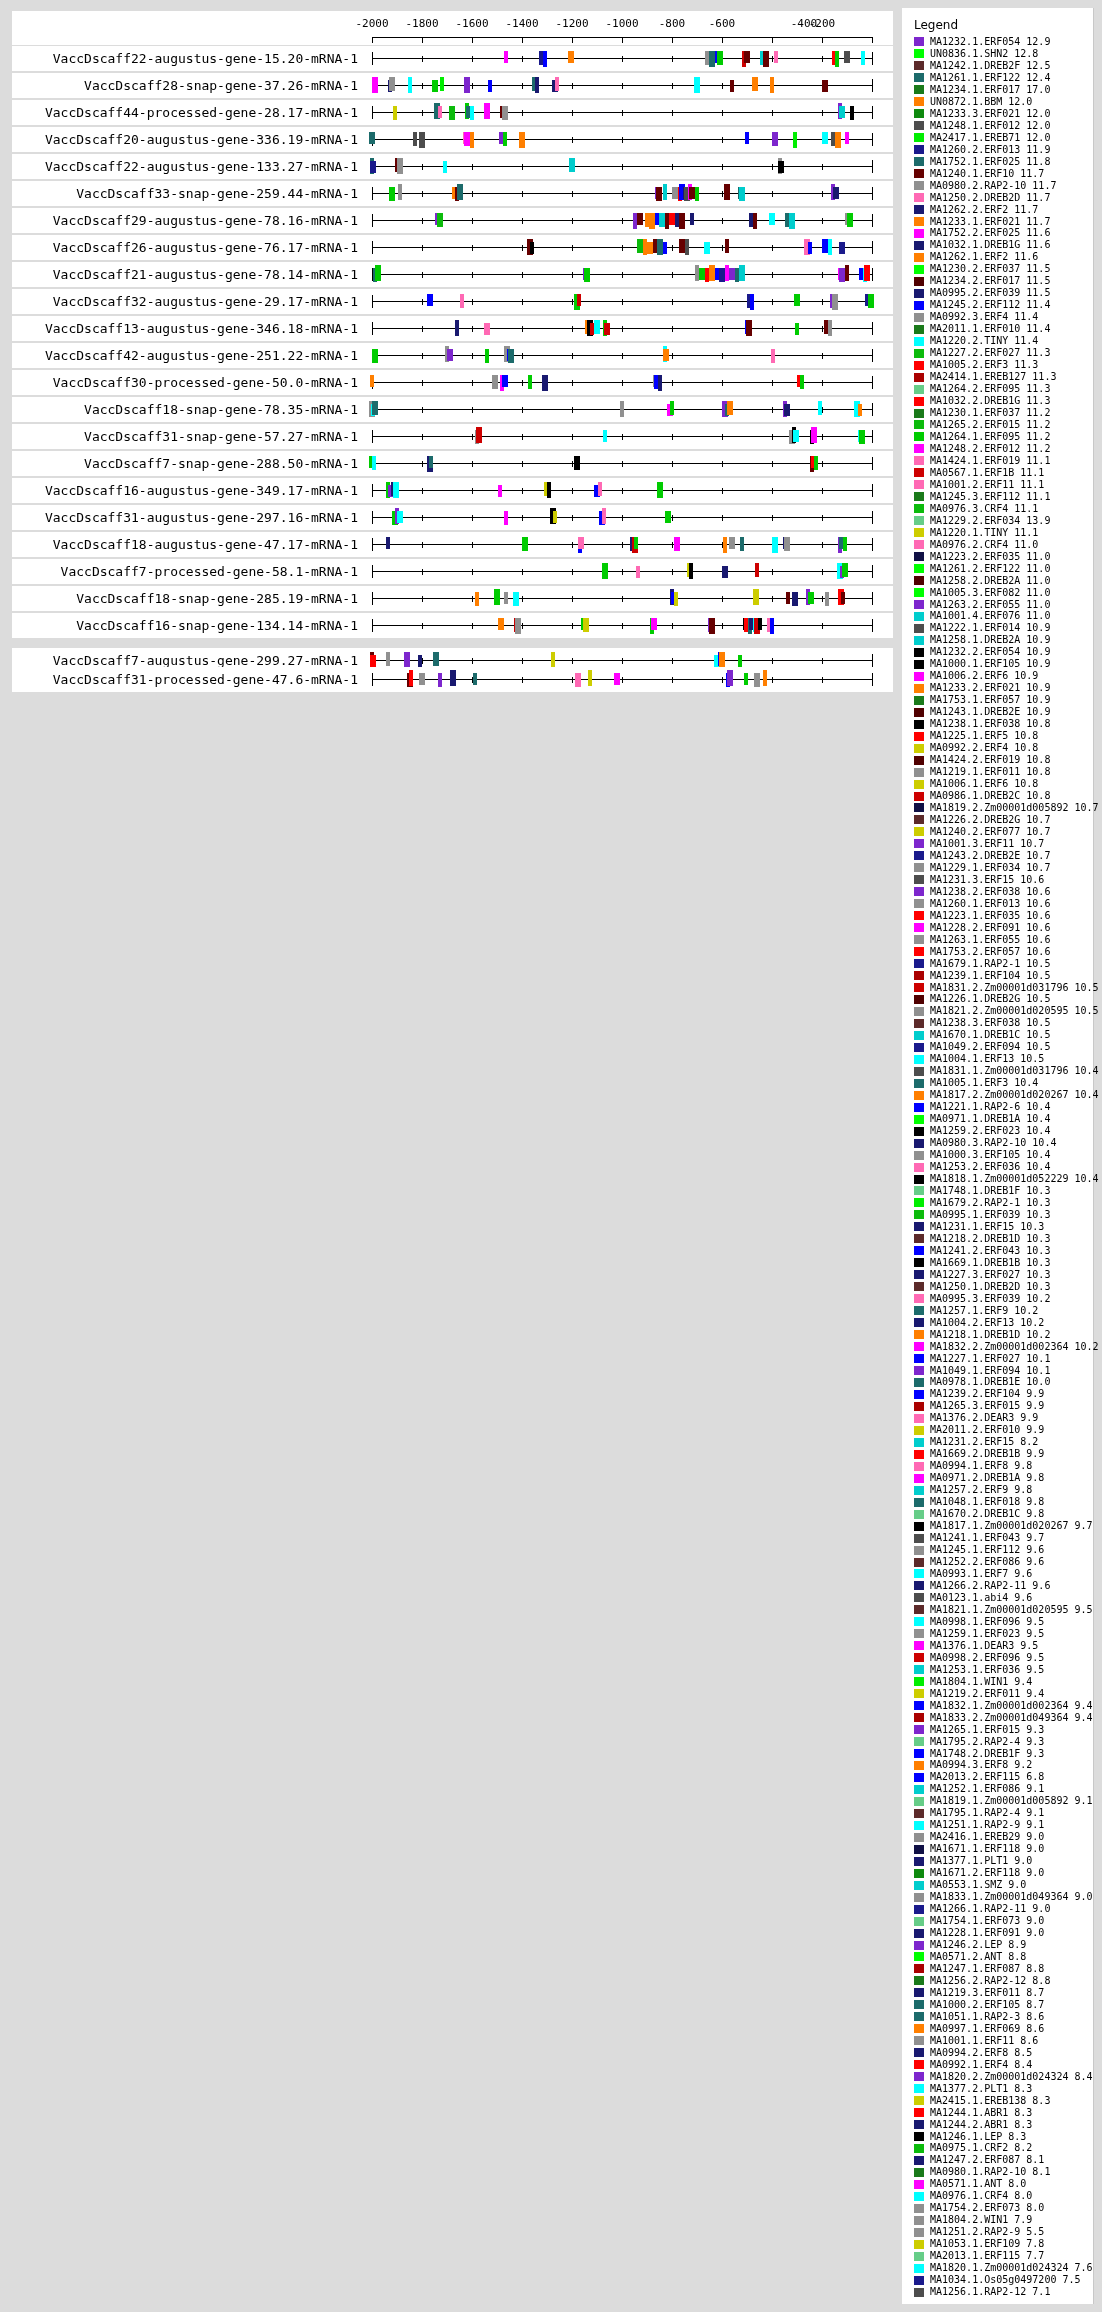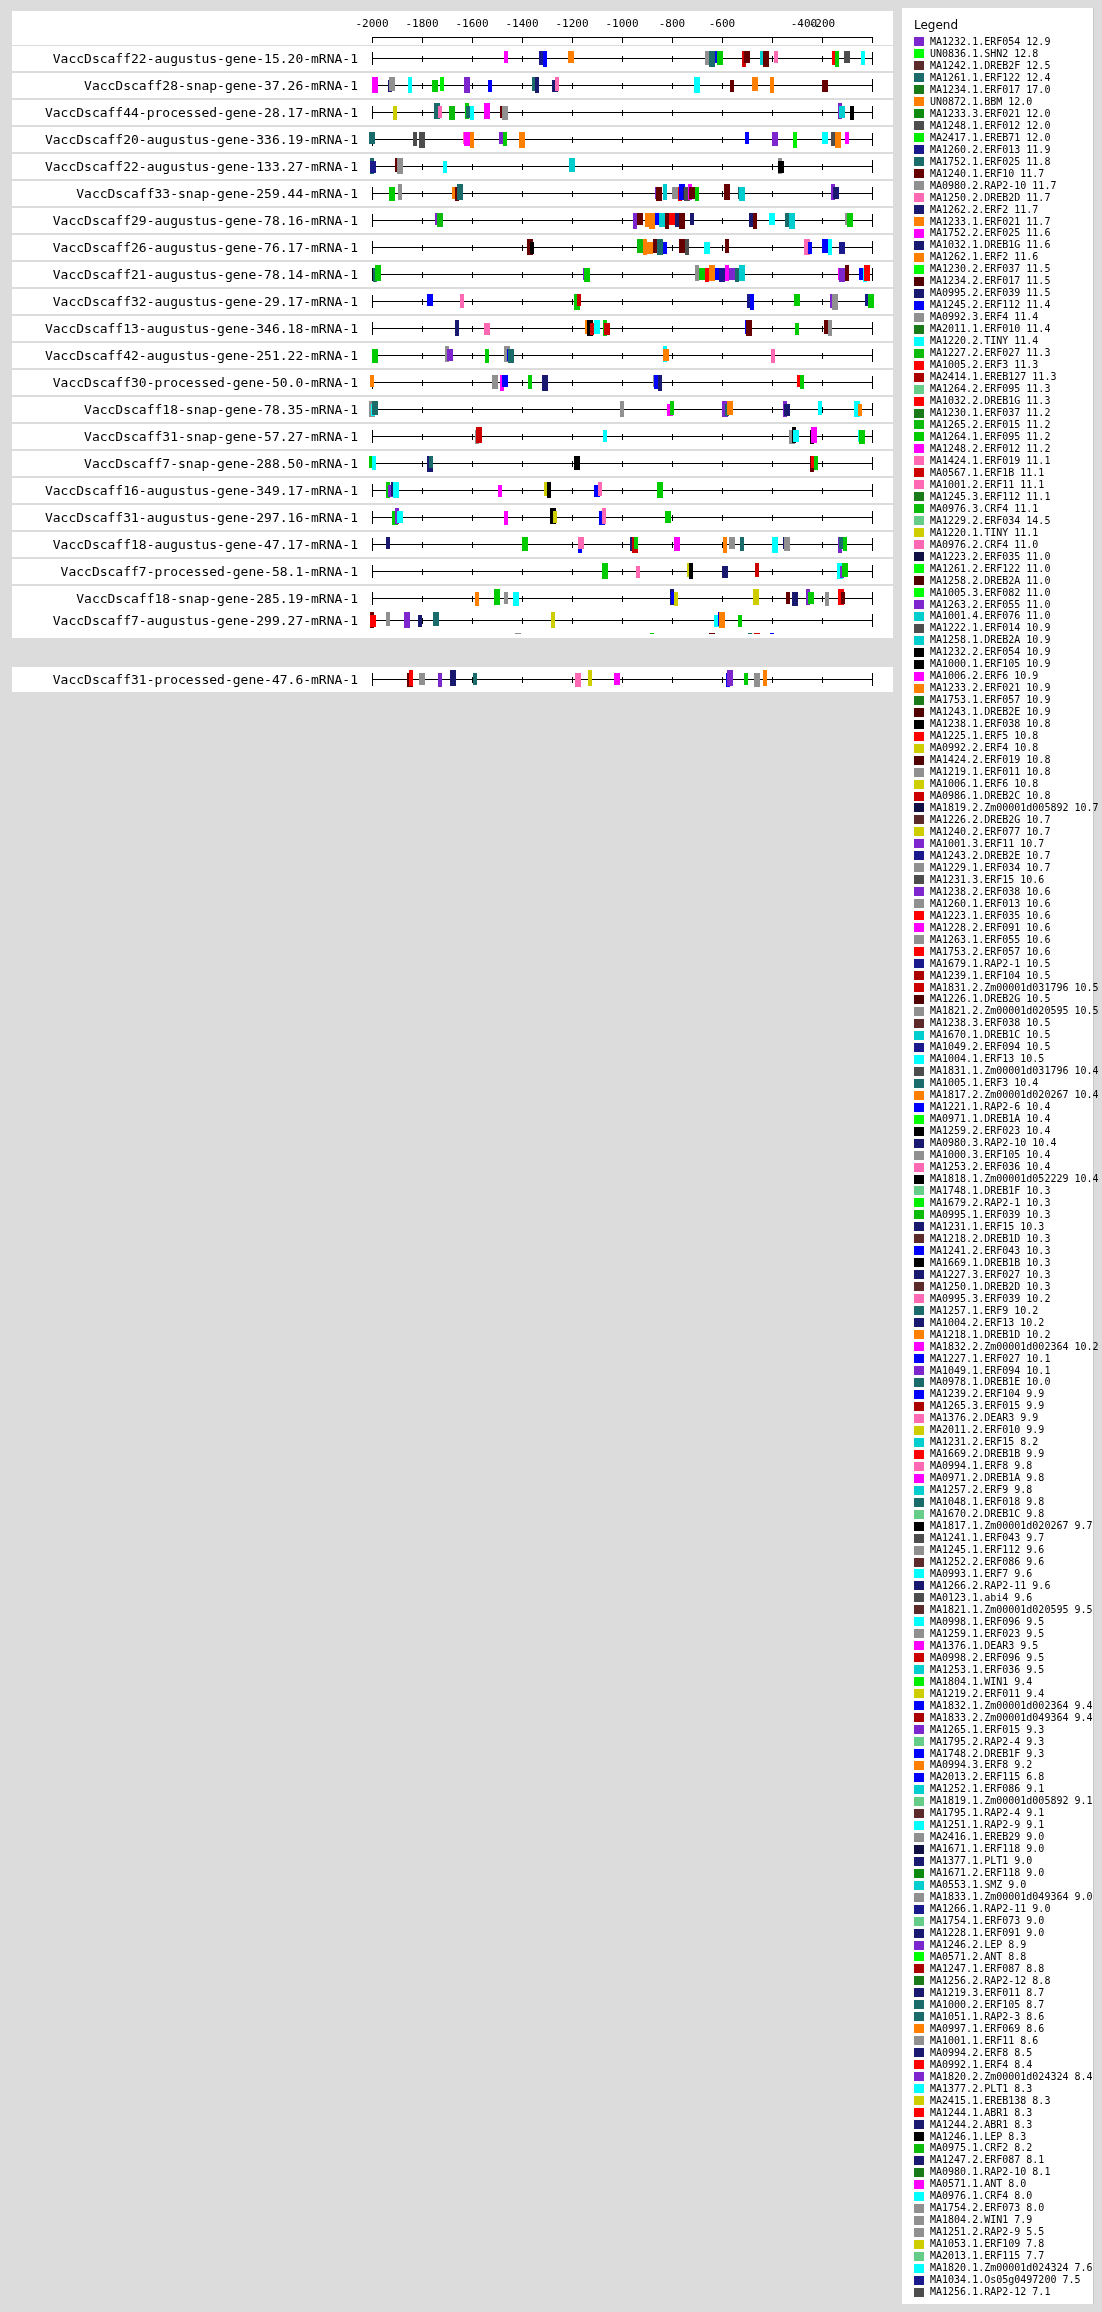--- a/index.html
+++ b/index.html
@@ -502,21 +502,21 @@
         <div class="mark" style="width: 4px; height: 12px; left: 731px; top: 5px; background: rgb(0, 0, 0);"></div>
         <div class="mark" style="width: 6px; height: 14px; left: 732px; top: 5px; background: rgb(255, 0, 0);"></div>
         <div class="mark" style="width: 4px; height: 16px; left: 736px; top: 5px; background: rgb(28, 107, 107);"></div>
         <div class="mark" style="width: 6px; height: 12px; left: 737px; top: 5px; background: rgb(25, 25, 112);"></div>
         <div class="mark" style="width: 4px; height: 14px; left: 741px; top: 5px; background: rgb(0, 255, 255);"></div>
         <div class="mark" style="width: 6px; height: 16px; left: 742px; top: 5px; background: rgb(205, 0, 0);"></div>
         <div class="mark" style="width: 4px; height: 12px; left: 746px; top: 5px; background: rgb(0, 0, 0);"></div>
         <div class="mark" style="width: 6px; height: 14px; left: 755px; top: 5px; background: rgb(255, 105, 180);"></div>
         <div class="mark" style="width: 4px; height: 16px; left: 758px; top: 5px; background: rgb(0, 0, 255);"></div>
       </div>
-      <div class="band trow" style="top: 600px;">
+      <div class="band trow" style="top: 640px;">
         <div class="tlabel">VaccDscaff7-augustus-gene-299.27-mRNA-1</div>
         <div class="tline"></div>
         <div class="tticks"></div>
         <div class="tcap" style="left: 360px;"></div>
         <div class="tcap" style="left: 860px;"></div>
         <div class="mark" style="width: 4px; height: 16px; left: 358px; top: 4px; background: rgb(102, 0, 0);"></div>
         <div class="mark" style="width: 6px; height: 12px; left: 358px; top: 7px; background: rgb(255, 0, 0);"></div>
         <div class="mark" style="width: 4px; height: 14px; left: 374px; top: 4px; background: rgb(144, 144, 144);"></div>
         <div class="mark" style="width: 6px; height: 16px; left: 392px; top: 4px; background: rgb(125, 38, 205);"></div>
         <div class="mark" style="width: 4px; height: 12px; left: 406px; top: 7px; background: rgb(25, 25, 112);"></div>
@@ -709,21 +709,21 @@
       <div class="lrow">
         <div class="lswatch" style="background: rgb(26, 122, 26);"></div>
         <div class="ltext">MA1245.3.ERF112 11.1</div>
       </div>
       <div class="lrow">
         <div class="lswatch" style="background: rgb(12, 187, 12);"></div>
         <div class="ltext">MA0976.3.CRF4 11.1</div>
       </div>
       <div class="lrow">
         <div class="lswatch" style="background: rgb(102, 205, 136);"></div>
-        <div class="ltext">MA1229.2.ERF034 14.5</div>
+        <div class="ltext">MA1229.2.ERF034 13.9</div>
       </div>
       <div class="lrow">
         <div class="lswatch" style="background: rgb(205, 205, 0);"></div>
         <div class="ltext">MA1220.1.TINY 11.1</div>
       </div>
       <div class="lrow">
         <div class="lswatch" style="background: rgb(255, 105, 180);"></div>
         <div class="ltext">MA0976.2.CRF4 11.0</div>
       </div>
       <div class="lrow">

